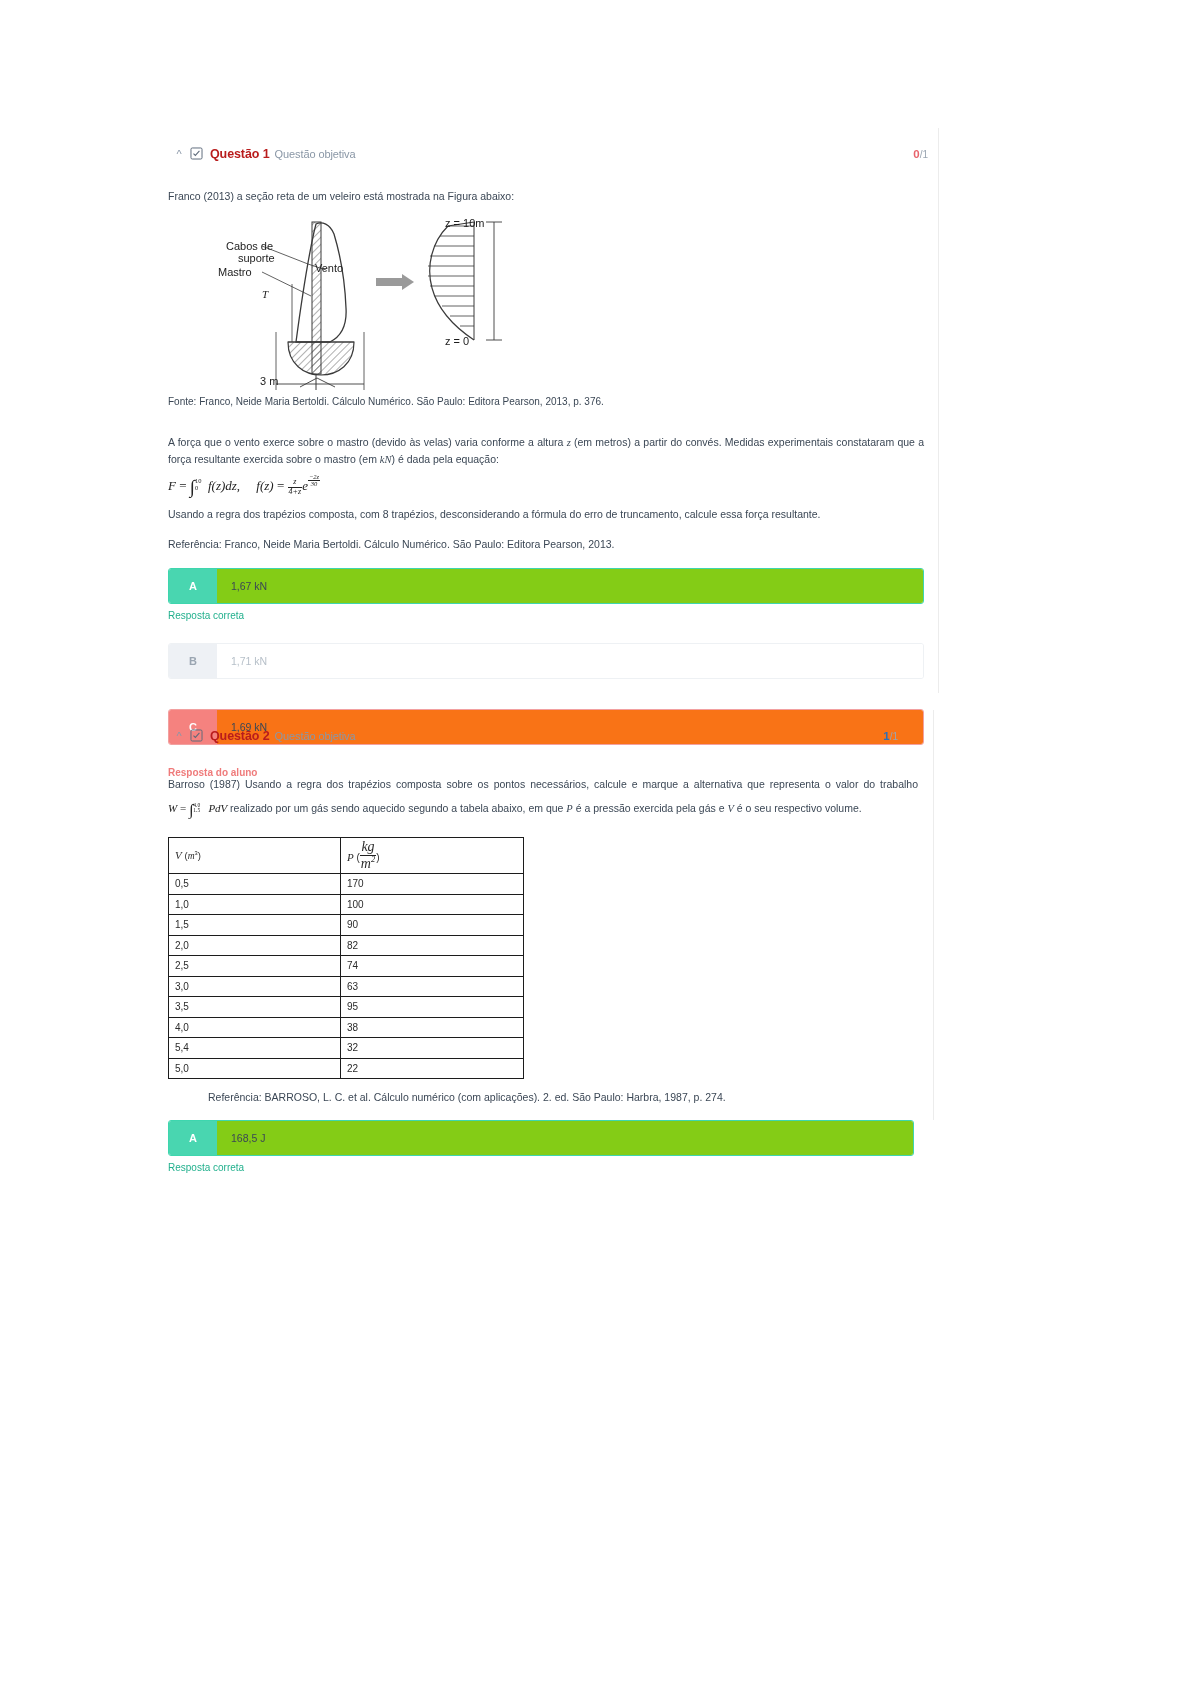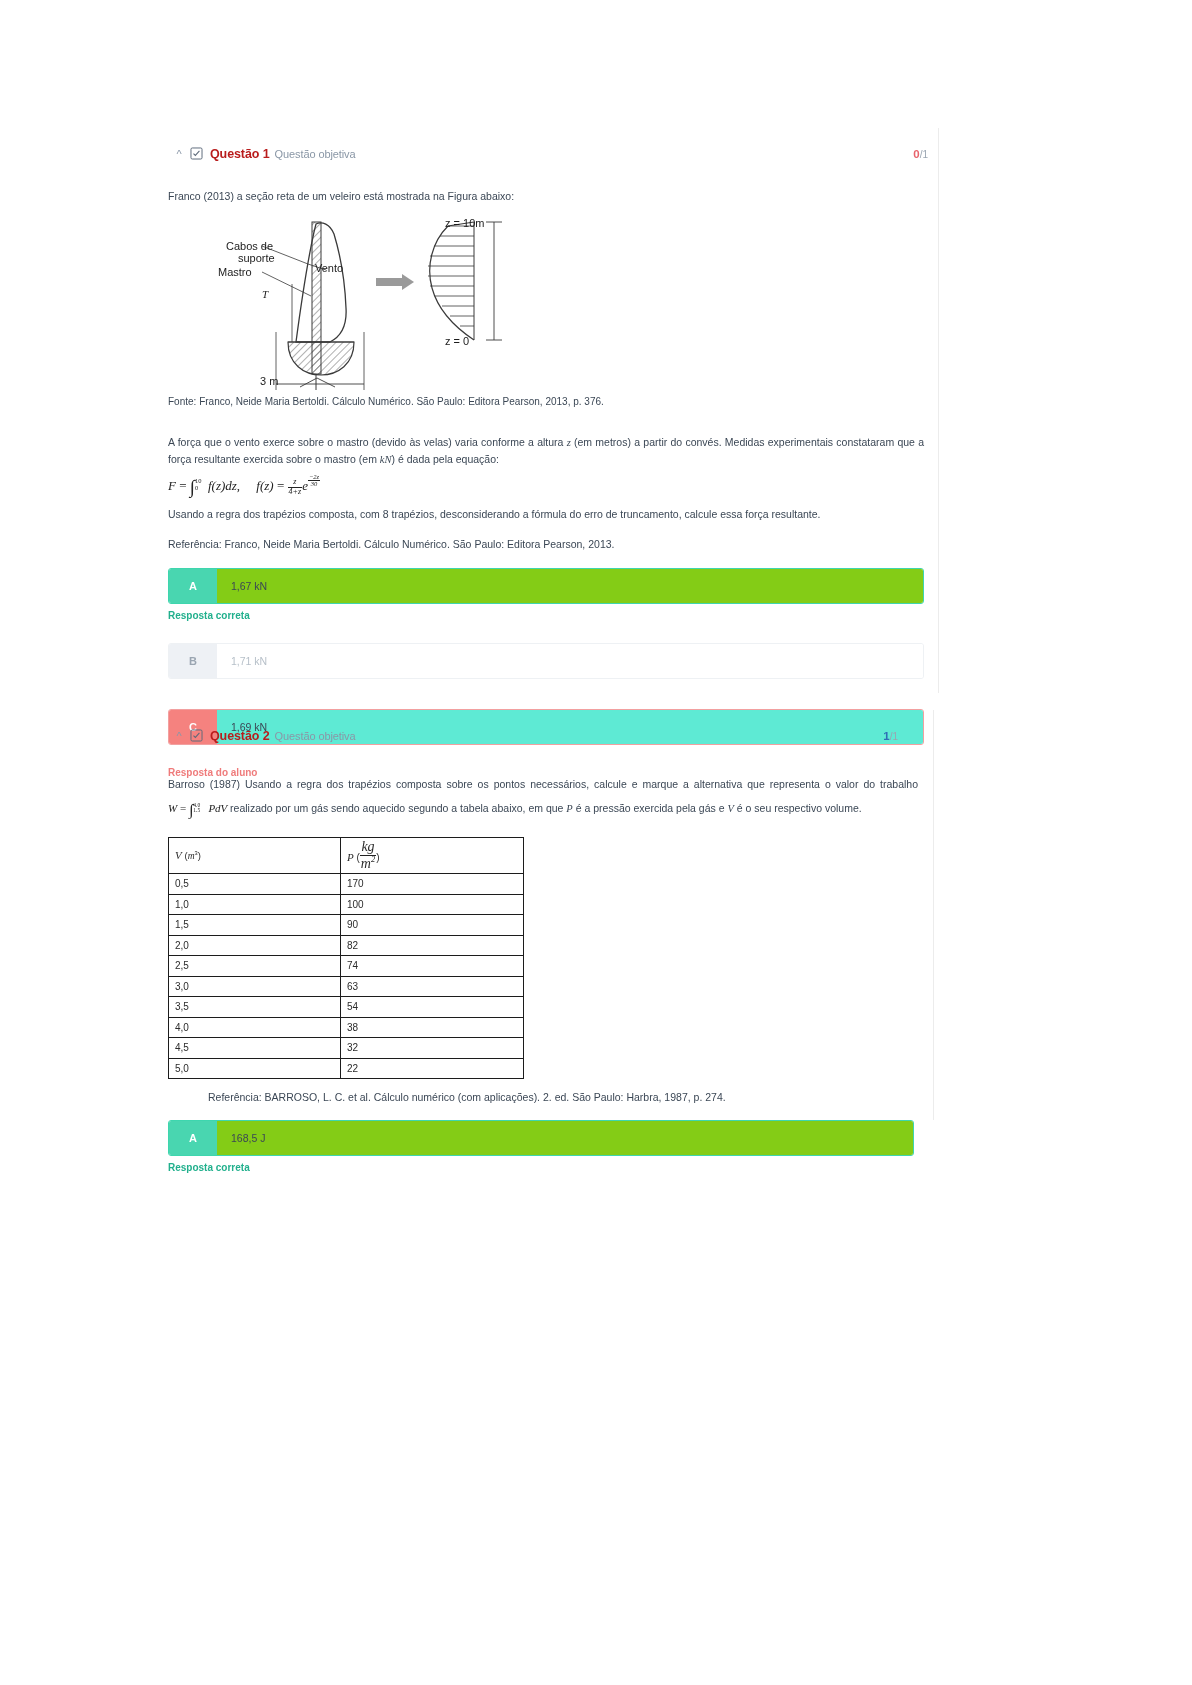--- a/index.html
+++ b/index.html
@@ -100,23 +100,23 @@
   .opt-correct { border: 1px solid #3ed6ae; }
   .opt-correct .letter { background: #49d6b0; color: #ffffff; }
   .opt-correct .txt { color: #3b4755; background: #84cc16; }
 
   .opt-neutral { border: 1px solid #eef1f4; }
   .opt-neutral .letter { background: #eef1f5; color: #9aa5b1; }
   .opt-neutral .txt { color: #b7c0c9; background: #ffffff; }
 
   .opt-wrong { border: 1px solid #f2a0a0; }
   .opt-wrong .letter { background: #f5827f; color: #ffffff; }
-  .opt-wrong .txt { color: #3b4755; background: #5eead4; text-align: right; }
-
-  .lbl-correct { font-size: 10px; font-weight: bold; color: #22b08d; margin-top: 6px; }
+  .opt-wrong .txt { color: #3b4755; background: #f97316; text-align: right; }
+
+  .lbl-correct { font-size: 10px; font-weight: normal; color: #22b08d; margin-top: 6px; }
   .lbl-student { font-size: 10px; font-weight: bold; color: #ef7b7b; margin-top: 22px; }
 
   
   table.dt { border-collapse: collapse; }
   table.dt td, table.dt th {
     border: 1px solid #1c1c1c;
     font-size: 10px; color: #2b2b2b; text-align: left;
     padding: 2px 6px; font-weight: normal;
     height: 19px; vertical-align: middle;
   }
@@ -335,28 +335,28 @@
           <tr>
               <td class="c1">2,5</td>
               <td class="c2">74</td>
             </tr>
           <tr>
               <td class="c1">3,0</td>
               <td class="c2">63</td>
             </tr>
           <tr>
               <td class="c1">3,5</td>
-              <td class="c2">54</td>
+              <td class="c2">95</td>
             </tr>
           <tr>
               <td class="c1">4,0</td>
               <td class="c2">38</td>
             </tr>
           <tr>
-              <td class="c1">4,5</td>
+              <td class="c1">5,4</td>
               <td class="c2">32</td>
             </tr>
           <tr>
               <td class="c1">5,0</td>
               <td class="c2">22</td>
             </tr>
         </tbody>
       </table>
 
       <p style="margin-top:10px;margin-left:40px;">Referência: BARROSO, L. C. et al. Cálculo numérico (com aplicações). 2. ed. São Paulo: Harbra, 1987, p. 274.</p>

